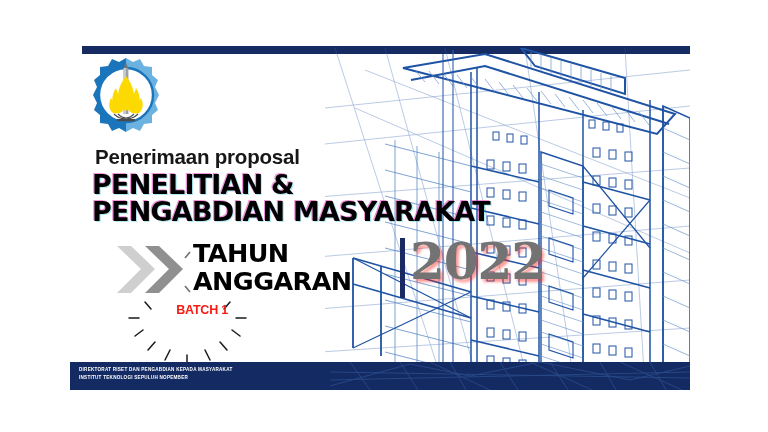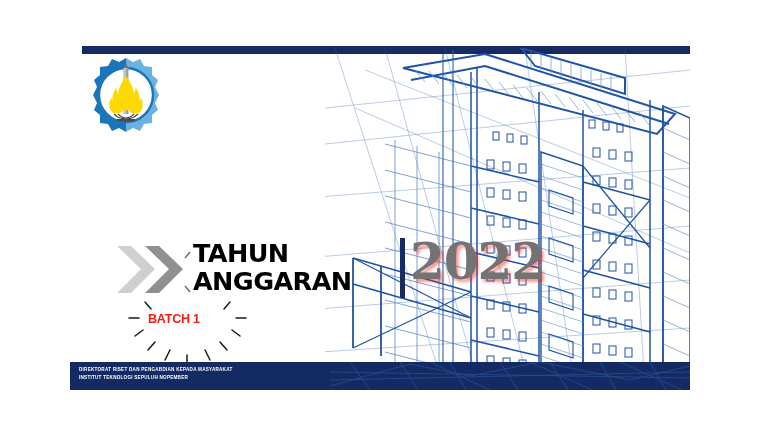--- a/index.html
+++ b/index.html
@@ -176,23 +176,23 @@
   #batch-wrap {
     position: absolute;
     left: 35px;
     top: 258px;
     width: 165px;
     height: 78px;
   }
   #batch-label {
     position: absolute;
     left: 43px;
-    top: 14px;
+    top: 5px;
     width: 80px;
-    text-align: left;
+    text-align: right;
     font-size: 12.5px;
     font-weight: bold;
     color: #f41c14;
     letter-spacing: -0.2px;
     line-height: 14px;
   }
   #batch-wrap svg { position: absolute; left: 0; top: 0; }
 </style>
 </head>
 <body>
@@ -431,20 +431,25 @@
 
         <g fill="none" stroke="#4a4a4a" stroke-width="1.1">
           <path d="M27 58 C31 62 35 63 39 63 C43 63 47 62 51 58"></path>
           <path d="M31 58 C34 61 36 62 39 62"></path>
           <path d="M47 58 C44 61 42 62 39 62"></path>
         </g>
         <rect x="30" y="63" width="18" height="2.2" fill="#4a4a4a"></rect>
       </svg>
     </div>
 
+    <div id="headline-block">
+      <div id="kicker">Penerimaan proposal</div>
+      <div class="bigline">PENELITIAN &amp;</div>
+      <div class="bigline">PENGABDIAN MASYARAKAT</div>
+    </div>
 
     <div id="year-row">
 
       <div id="chevrons">
         <svg width="78" height="56" viewBox="0 0 78 56" xmlns="http://www.w3.org/2000/svg">
           <polygon points="2,4 16,4 40,27 16,51 2,51 26,27" fill="#cfcfcf"></polygon>
           <polygon points="30,4 44,4 68,27 44,51 30,51 54,27" fill="#909090"></polygon>
           <g stroke="#707070" stroke-width="1.6" fill="none">
             <path d="M70 16 L75 10"></path>
             <path d="M70 44 L75 50"></path>

